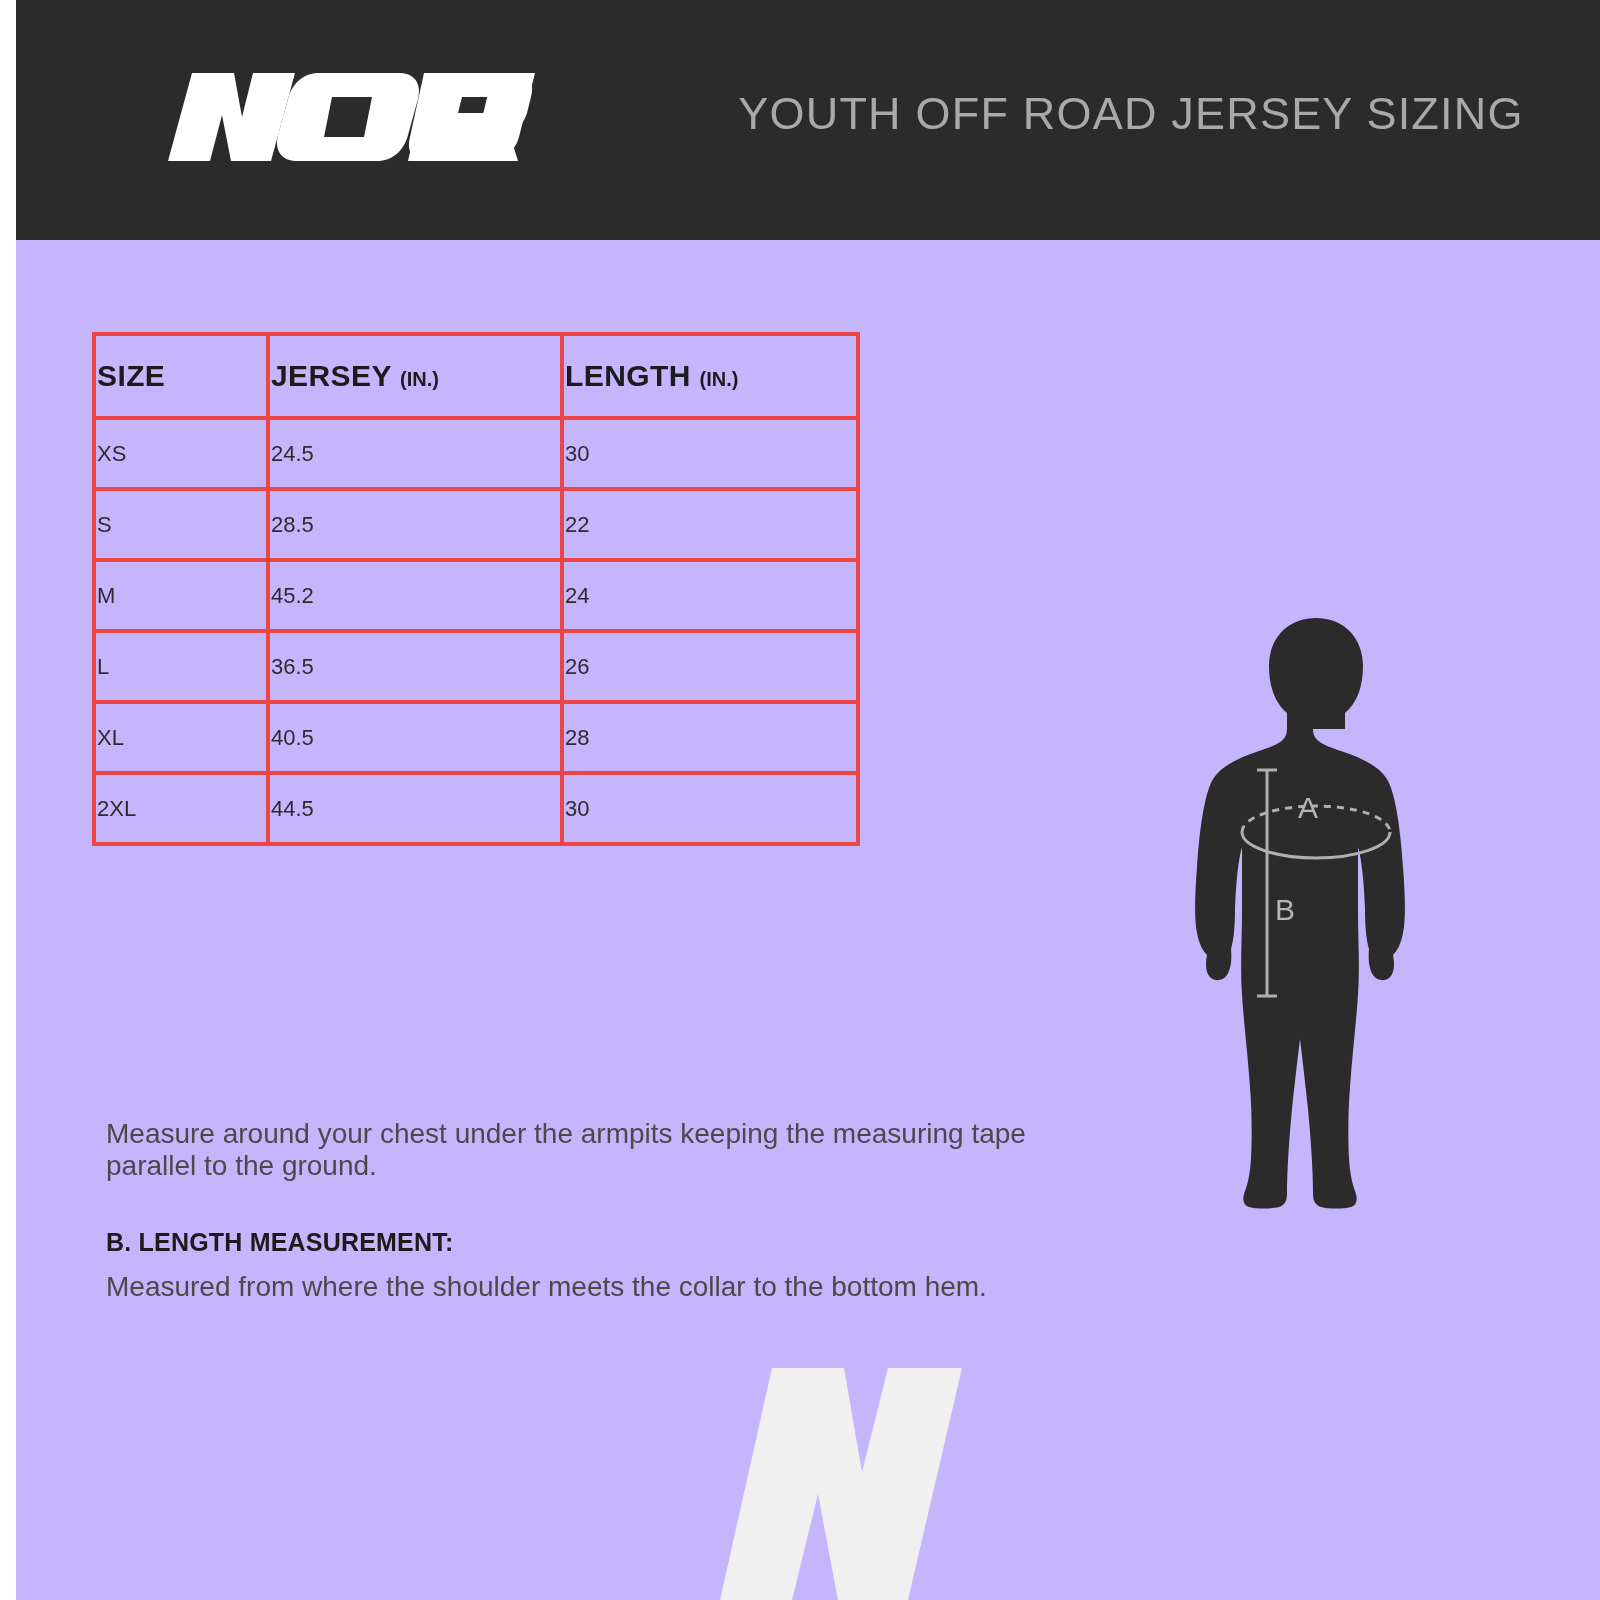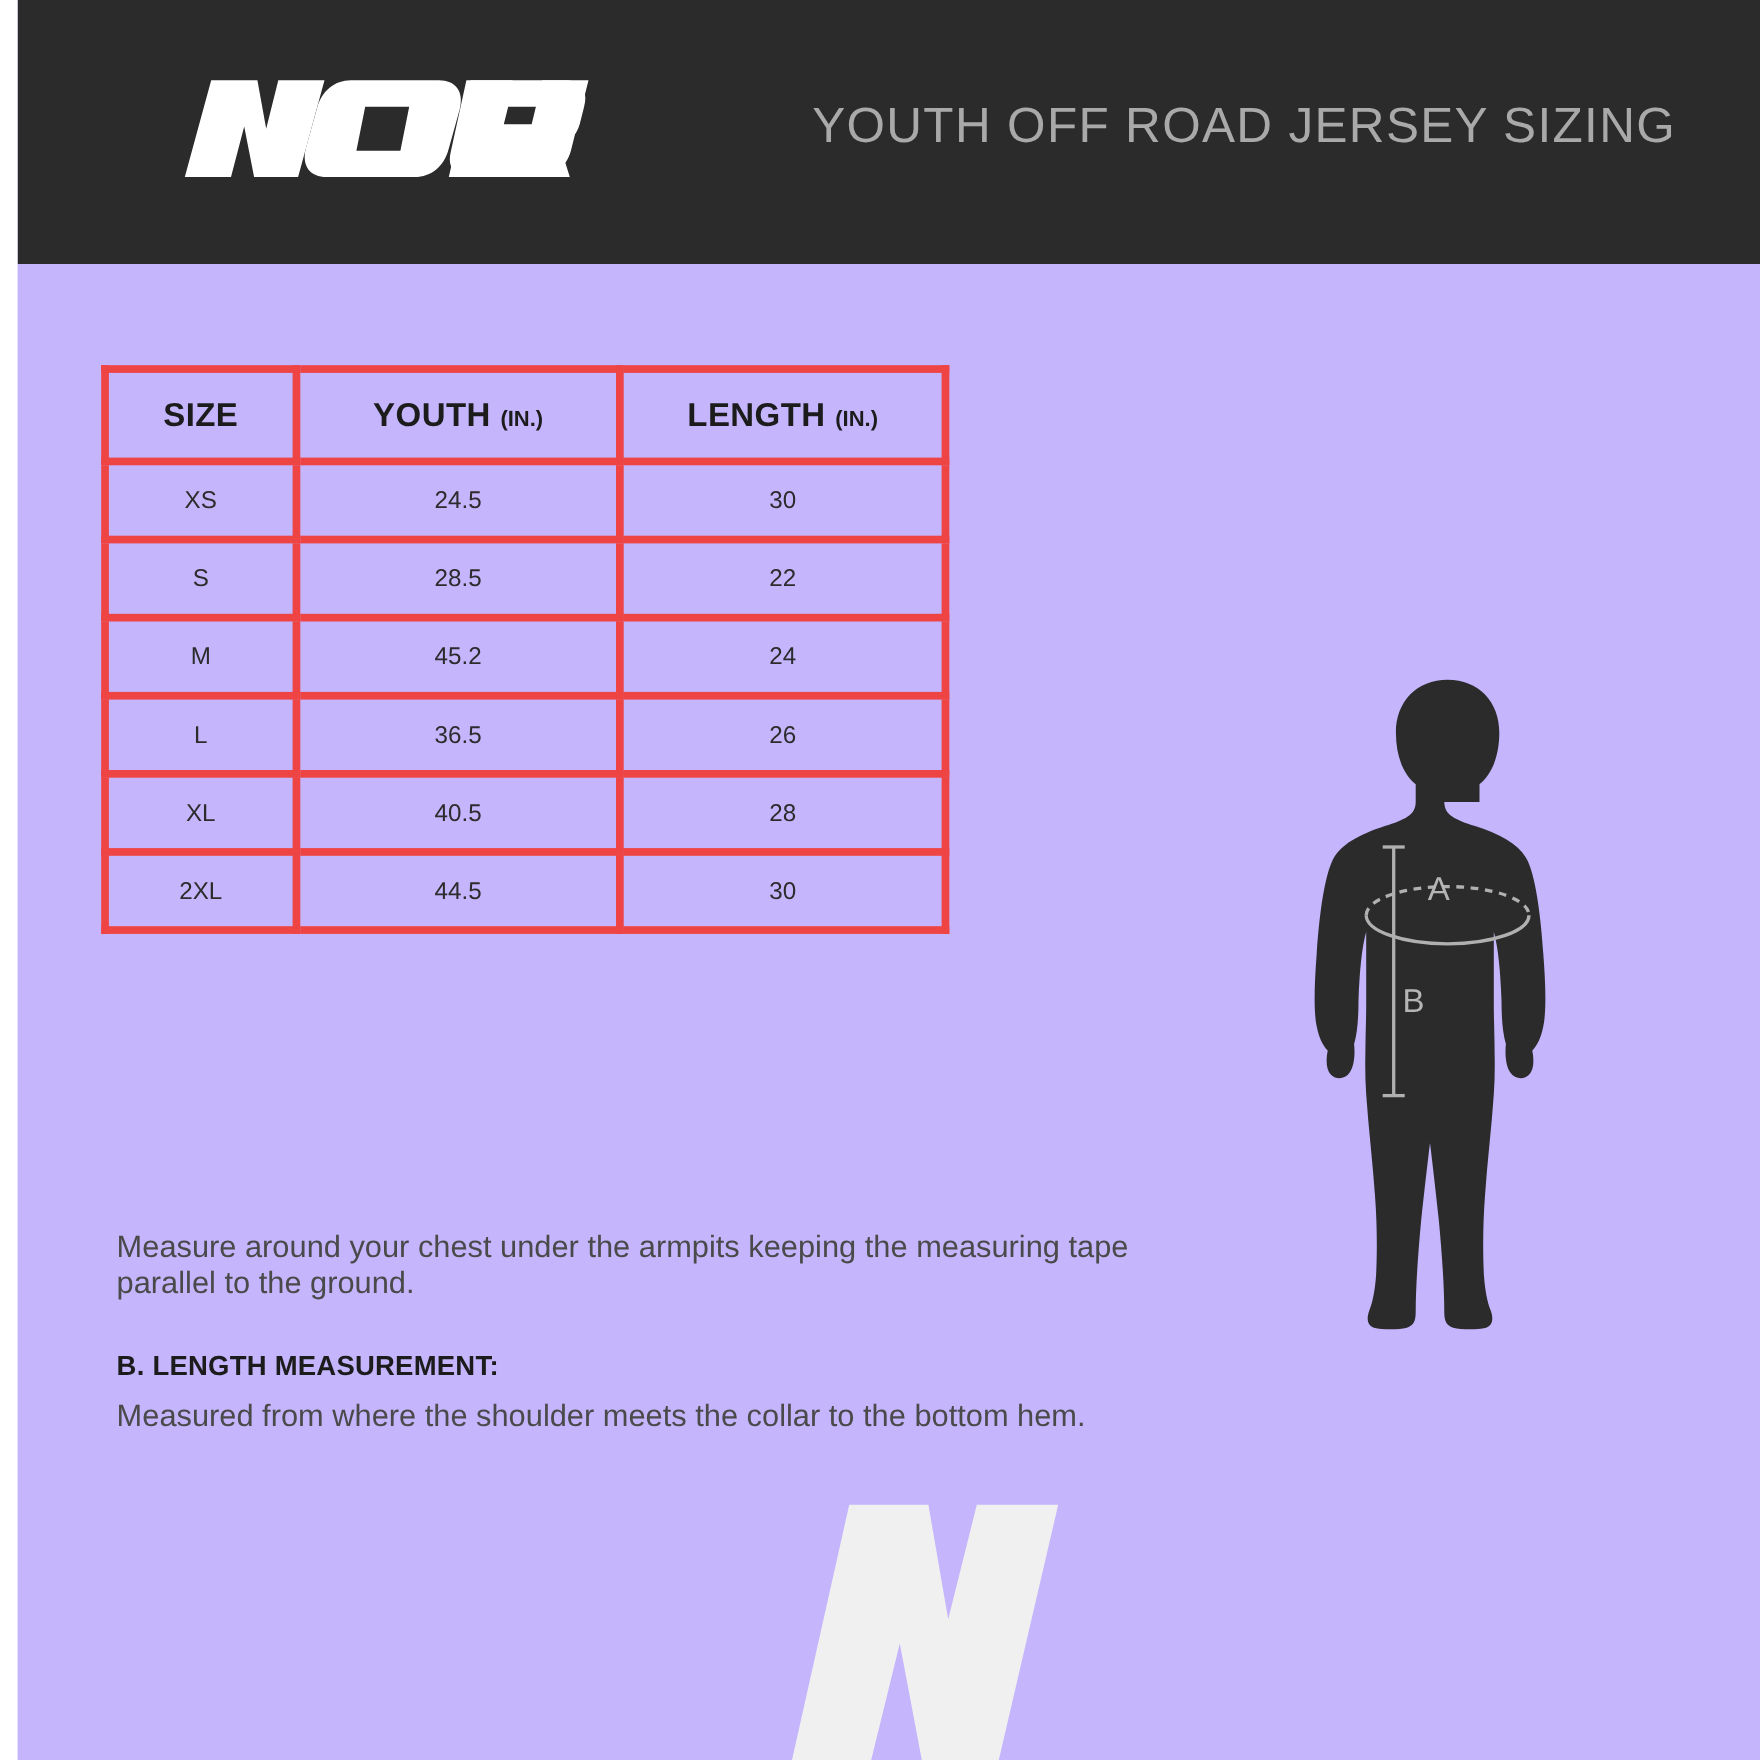--- a/index.html
+++ b/index.html
@@ -53,22 +53,22 @@
     left: 76px; top: 332px;
     width: 764px;
   }
   table.size-table {
     border-collapse: collapse;
     width: 764px;
     table-layout: fixed;
   }
   table.size-table th,
   table.size-table td {
-    border: 7px solid #ef4444;
-    text-align: center;
+    border: 4px solid #ef4444;
+    text-align: left;
     color: #1c1c1c;
   }
   table.size-table th {
     height: 84px;
     font-size: 30px;
     font-weight: bold;
     letter-spacing: 0.4px;
   }
   table.size-table th .unit {
     font-size: 20px;
@@ -161,21 +161,21 @@
         <col class="c-size">
           <col class="c-chest">
           <col class="c-length">
       </colgroup>
       <thead>
         <tr>
           <th>
             <span>SIZE</span>
           </th>
           <th>
-            <span>YOUTH</span>
+            <span>JERSEY</span>
             <span class="unit">(IN.)</span>
           </th>
           <th>
             <span>LENGTH</span>
             <span class="unit">(IN.)</span>
           </th>
         </tr>
       </thead>
       <tbody>
         <tr>

